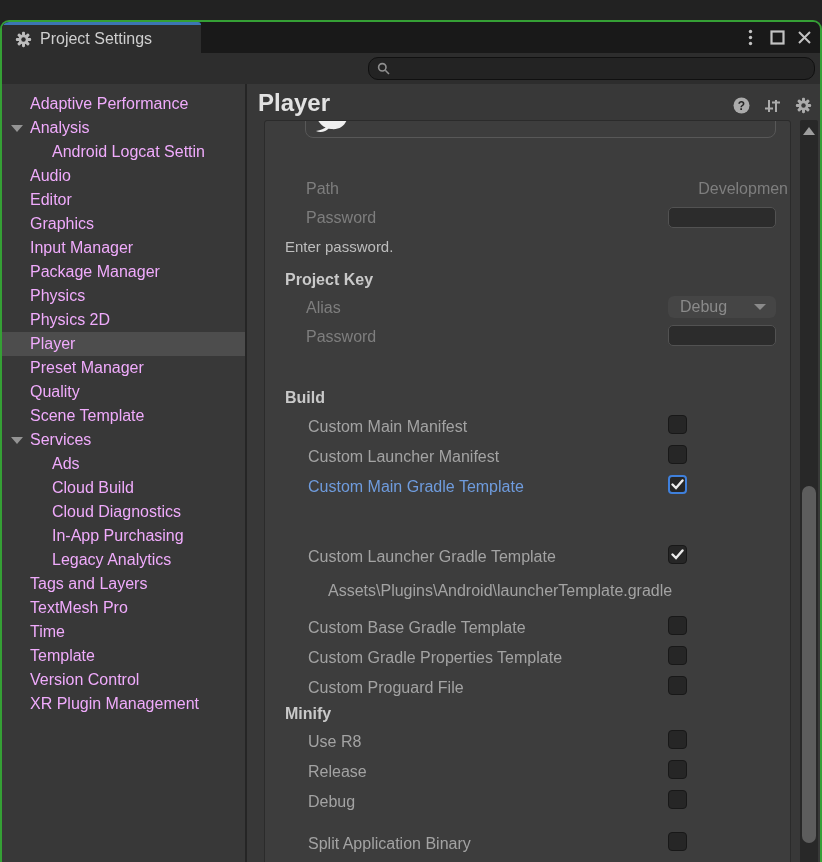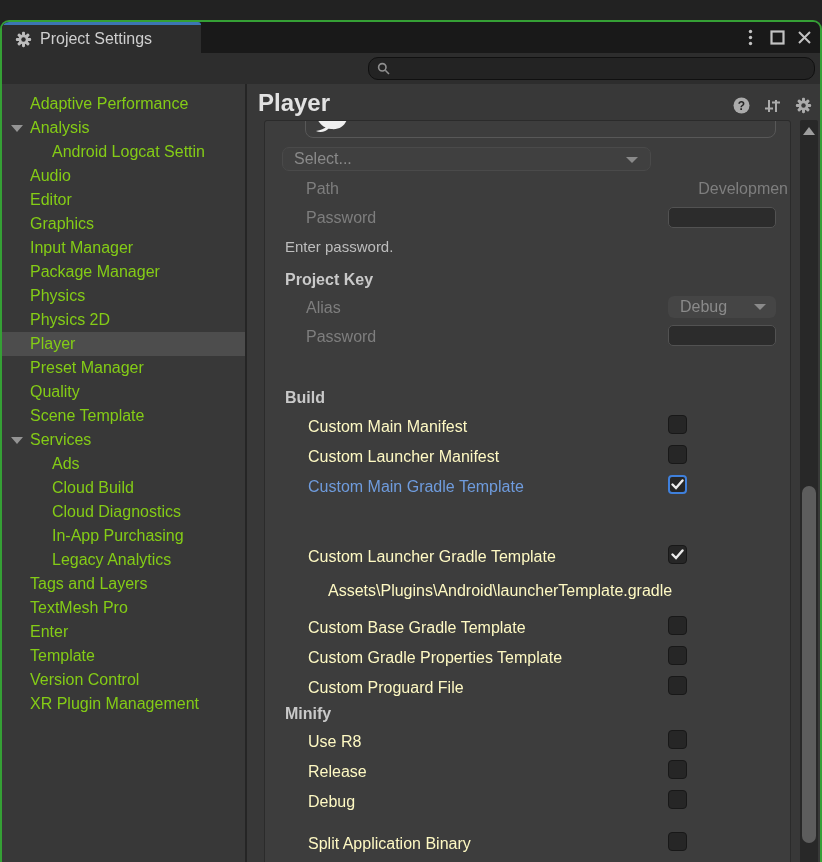--- a/index.html
+++ b/index.html
@@ -19,38 +19,38 @@
 
   
   .toolbar{position:absolute;left:0;top:31px;right:0;height:31px;background:#2d2d2d;}
   .search{position:absolute;left:366px;top:4px;right:5px;height:23px;background:#232323;
           border:1px solid #101010;border-radius:10px;display:flex;align-items:center;padding-left:8px;gap:6px;}
   .search input{background:transparent;border:none;outline:none;color:#cccccc;font:inherit;flex:1;height:100%;}
 
   
   .body{position:absolute;left:0;top:62px;right:0;bottom:0;}
   .sidebar{position:absolute;left:0;top:0;bottom:0;width:243px;padding-top:8px;overflow:hidden;}
-  .srow{position:relative;height:24px;line-height:24px;padding-left:28px;color:#84cc16;
+  .srow{position:relative;height:24px;line-height:24px;padding-left:28px;color:#f0abfc;
         white-space:nowrap;overflow:hidden;cursor:default;}
   .srow.lvl2{padding-left:50px;}
   .srow.selected{background:#4d4d4d;}
   .tri{position:absolute;left:9px;top:9px;width:0;height:0;
        border-left:6px solid transparent;border-right:6px solid transparent;border-top:7px solid #949494;}
   .divider{position:absolute;left:243px;top:0;bottom:0;width:2px;background:#252525;}
 
   
   .content{position:absolute;left:245px;top:0;right:0;bottom:0;}
   .panel-title{position:absolute;left:11px;top:5px;font-size:24px;font-weight:bold;color:#e2e2e2;}
   .panel-icons{position:absolute;right:8px;top:13px;display:flex;gap:14px;align-items:center;}
 
   .scrollview{position:absolute;left:17px;top:36px;width:527px;height:750px;background:#3d3d3d;
               border:1px solid #2b2b2b;border-radius:3px;overflow:hidden;}
   .abs{position:absolute;line-height:20px;white-space:nowrap;}
   .dim{color:#7e7e7e;}
-  .lbl{color:#fef9c3;}
+  .lbl{color:#a3a3a3;}
   .hl{color:#6f9cde;}
   .bold{font-weight:bold;color:#c9c9c9;}
 
   .ks-box{position:absolute;left:40px;top:-21px;width:471px;height:38px;border:1px solid #585858;border-radius:8px;}
   .select-dd{position:absolute;left:17px;top:26px;width:369px;height:24px;background:#404040;
              border:1px solid #4a4a4a;border-radius:7px;color:#8a8a8a;line-height:22px;padding-left:11px;}
   .dd-arrow{position:absolute;right:12px;top:9px;width:0;height:0;
             border-left:6px solid transparent;border-right:6px solid transparent;border-top:6px solid #8a8a8a;}
   .pfield{position:absolute;left:403px;width:108px;height:21px;background:#2c2c2c;
           border:1px solid #525252;border-radius:5px;color:#c8c8c8;}
@@ -146,21 +146,21 @@
       <div class="srow"><span>Quality</span></div>
       <div class="srow"><span>Scene Template</span></div>
       <div class="srow"><span class="tri"></span><span>Services</span></div>
       <div class="srow lvl2"><span>Ads</span></div>
       <div class="srow lvl2"><span>Cloud Build</span></div>
       <div class="srow lvl2"><span>Cloud Diagnostics</span></div>
       <div class="srow lvl2"><span>In-App Purchasing</span></div>
       <div class="srow lvl2"><span>Legacy Analytics</span></div>
       <div class="srow"><span>Tags and Layers</span></div>
       <div class="srow"><span>TextMesh Pro</span></div>
-      <div class="srow"><span>Enter</span></div>
+      <div class="srow"><span>Time</span></div>
       <div class="srow"><span>Template</span></div>
       <div class="srow"><span>Version Control</span></div>
       <div class="srow"><span>XR Plugin Management</span></div>
     </div>
     <div class="divider"></div>
 
     <div class="content">
       <div class="panel-title">Player</div>
       <div class="panel-icons">
         <span style="display:flex;">
@@ -196,24 +196,20 @@
       <div class="scrollview">
 
         <div class="ks-box"></div>
         <span class="abs" style="left:50px;top:-6px;">
           <svg width="33" height="22" viewBox="0 0 33 22">
             <path d="M1 0 C3 8 8 13 16 14 C24 15 30 11 32 4 L32 0 Z" fill="#efefef"></path>
             <path d="M14 13 C11 17 5 18 1 16 C6 15 9 14 12 11 Z" fill="#efefef"></path>
           </svg>
         </span>
 
-        <div class="select-dd">
-          <span>Select...</span>
-          <span class="dd-arrow"></span>
-        </div>
         <span class="abs dim" style="left:41px;top:58px;">Path</span>
         <span class="abs dim" style="right:2px;top:58px;">Developmen</span>
         <span class="abs dim" style="left:41px;top:87px;">Password</span>
         <input class="pfield" style="top: 86px;" type="password" value="">
         <span class="abs" style="left:20px;top:116px;font-size:15px;color:#bdbdbd;">Enter password.</span>
 
         <span class="abs bold" style="left:20px;top:149px;">Project Key</span>
         <span class="abs dim" style="left:41px;top:177px;">Alias</span>
         <div class="mini-dd">
           <span>Debug</span>

